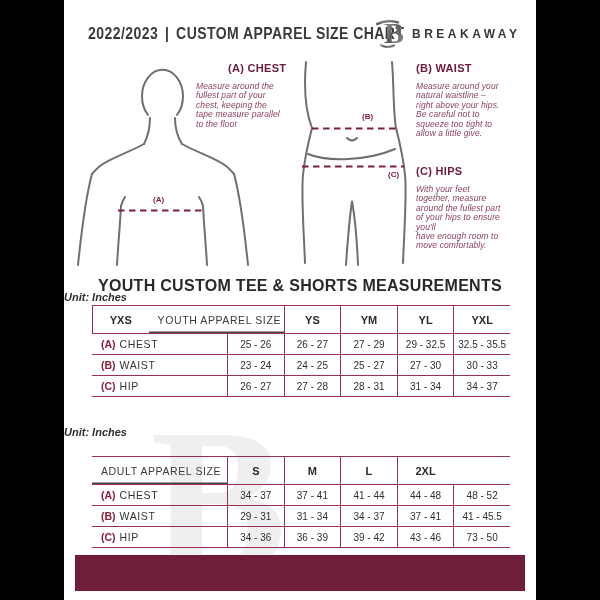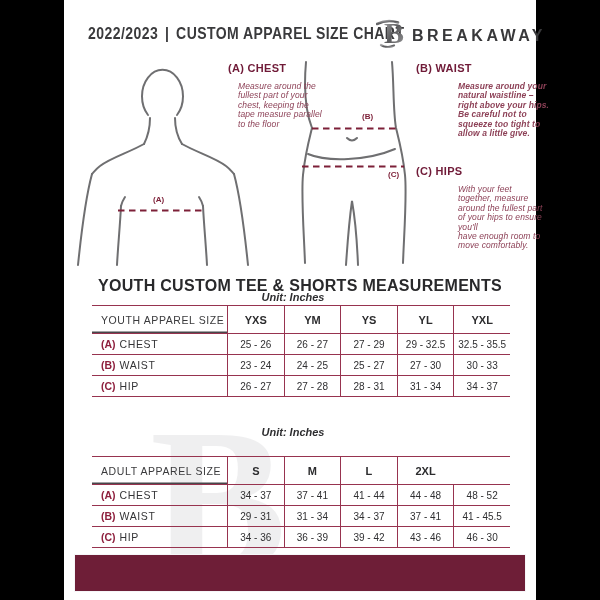--- a/index.html
+++ b/index.html
@@ -5,35 +5,35 @@
   html,body{margin:0;padding:0;background:#000;font-family:"Liberation Sans",sans-serif;}
   .canvas{position:relative;width:600px;height:600px;background:#000;overflow:hidden;}
   .page{position:absolute;left:64px;top:0;width:472px;height:600px;background:#ffffff;}
   .abs{position:absolute;}
 
   
   .hdr-title{left:24px;top:24px;font-weight:bold;font-size:16.5px;color:#3a3a3c;
              white-space:nowrap;transform:scaleX(.85);transform-origin:0 50%;letter-spacing:.5px;}
   .hdr-title .sep{margin:0 8px;font-weight:bold;color:#3a3a3c;}
   .logo{left:312px;top:14px;width:30px;height:34px;}
-  .brand{left:348px;top:27px;font-size:16px;font-weight:bold;letter-spacing:3.5px;
+  .brand{left:348px;top:27px;font-size:12px;font-weight:bold;letter-spacing:3.5px;
          color:#38383a;white-space:nowrap;}
 
   
   .ghead{font-weight:bold;font-size:11px;color:#701b38;letter-spacing:.3px;}
   .gbody{font-style:italic;font-size:8.5px;line-height:9.4px;color:#8d4157;
-         white-space:pre-line;letter-spacing:.1px;margin-left:42px;}
+         white-space:pre-line;letter-spacing:.1px;}
   .marker{font-size:8px;font-weight:bold;color:#7d2038;}
   .fig{overflow:visible;}
 
   
   .sec-title{left:0;width:472px;text-align:center;font-weight:bold;font-size:16px;
              color:#29292b;letter-spacing:.3px;}
-  .unit{left:0;width:400px;text-align:center;font-style:italic;font-weight:600;
-        font-size:11px;color:#2e2e30;padding-left:29px;}
+  .unit{left:0;width:400px;text-align:left;font-style:italic;font-weight:600;
+        font-size:11px;color:#2e2e30;}
 
   
   .table{left:28px;width:418px;border-top:1.2px solid #97334f;border-bottom:1.2px solid #97334f;
          background:transparent;z-index:2;}
   .tr{display:flex;border-bottom:1px solid #97334f;}
   .tr:last-child{border-bottom:none;}
   .td{box-sizing:border-box;display:flex;align-items:center;justify-content:center;}
   .td.label-col{width:135px;justify-content:flex-start;padding-left:9px;}
   .td.c{width:56.6px;border-left:1px solid #97334f;}
   .tr.head{height:27px;}
@@ -111,45 +111,45 @@
     <div class="abs marker" style="left:324px;top:170px;">(C)</div>
 
     <div class="abs ghead" style="left:132px;top:62px;padding-left:32px;">(A) CHEST</div>
     <div class="abs gbody" style="left:132px;top:82px;width:125px;">Measure around the
 fullest part of your
 chest, keeping the
 tape measure parallel
 to the floor</div>
 
     <div class="abs ghead" style="left:352px;top:62px;">(B) WAIST</div>
-    <div class="abs gbody" style="left:352px;top:82px;width:118px;font-weight:bold;">Measure around your
+    <div class="abs gbody" style="left:352px;top:82px;width:118px;">Measure around your
 natural waistline –
 right above your hips.
 Be careful not to
 squeeze too tight to
 allow a little give.</div>
 
     <div class="abs ghead" style="left:352px;top:165px;">(C) HIPS</div>
     <div class="abs gbody" style="left:352px;top:185px;width:122px;">With your feet
 together, measure
 around the fullest part
 of your hips to ensure
 you'll
 have enough room to
 move comfortably.</div>
 
     <div class="abs sec-title" style="top:277px;">YOUTH CUSTOM TEE &amp; SHORTS MEASUREMENTS</div>
     <div class="abs unit" style="top:291px;">Unit: Inches</div>
 
     <div class="abs table" style="top:305px;">
       <div class="tr head">
+        <div class="td c">YXS</div>
         <div class="td label-col">YOUTH APPAREL SIZE</div>
-        <div class="td c">YXS</div>
+        <div class="td c">YS</div>
         <div class="td c">YM</div>
-        <div class="td c">YS</div>
         <div class="td c">YL</div>
         <div class="td c">YXL</div>
       </div>
       <div class="tr row">
         <div class="td label-col">
           <span class="key">(A)</span>
           <span class="lbl">CHEST</span>
         </div>
         <div class="td c">25 - 26</div>
         <div class="td c">26 - 27</div>
@@ -215,21 +215,21 @@
       </div>
       <div class="tr row">
         <div class="td label-col">
           <span class="key">(C)</span>
           <span class="lbl">HIP</span>
         </div>
         <div class="td c">34 - 36</div>
         <div class="td c">36 - 39</div>
         <div class="td c">39 - 42</div>
         <div class="td c">43 - 46</div>
-        <div class="td c">46 - 30</div>
+        <div class="td c">73 - 50</div>
       </div>
     </div>
 
     <div class="abs watermark">B</div>
     <div class="abs footer"></div>
 
   </div>
 </div>
 
 </body></html>

